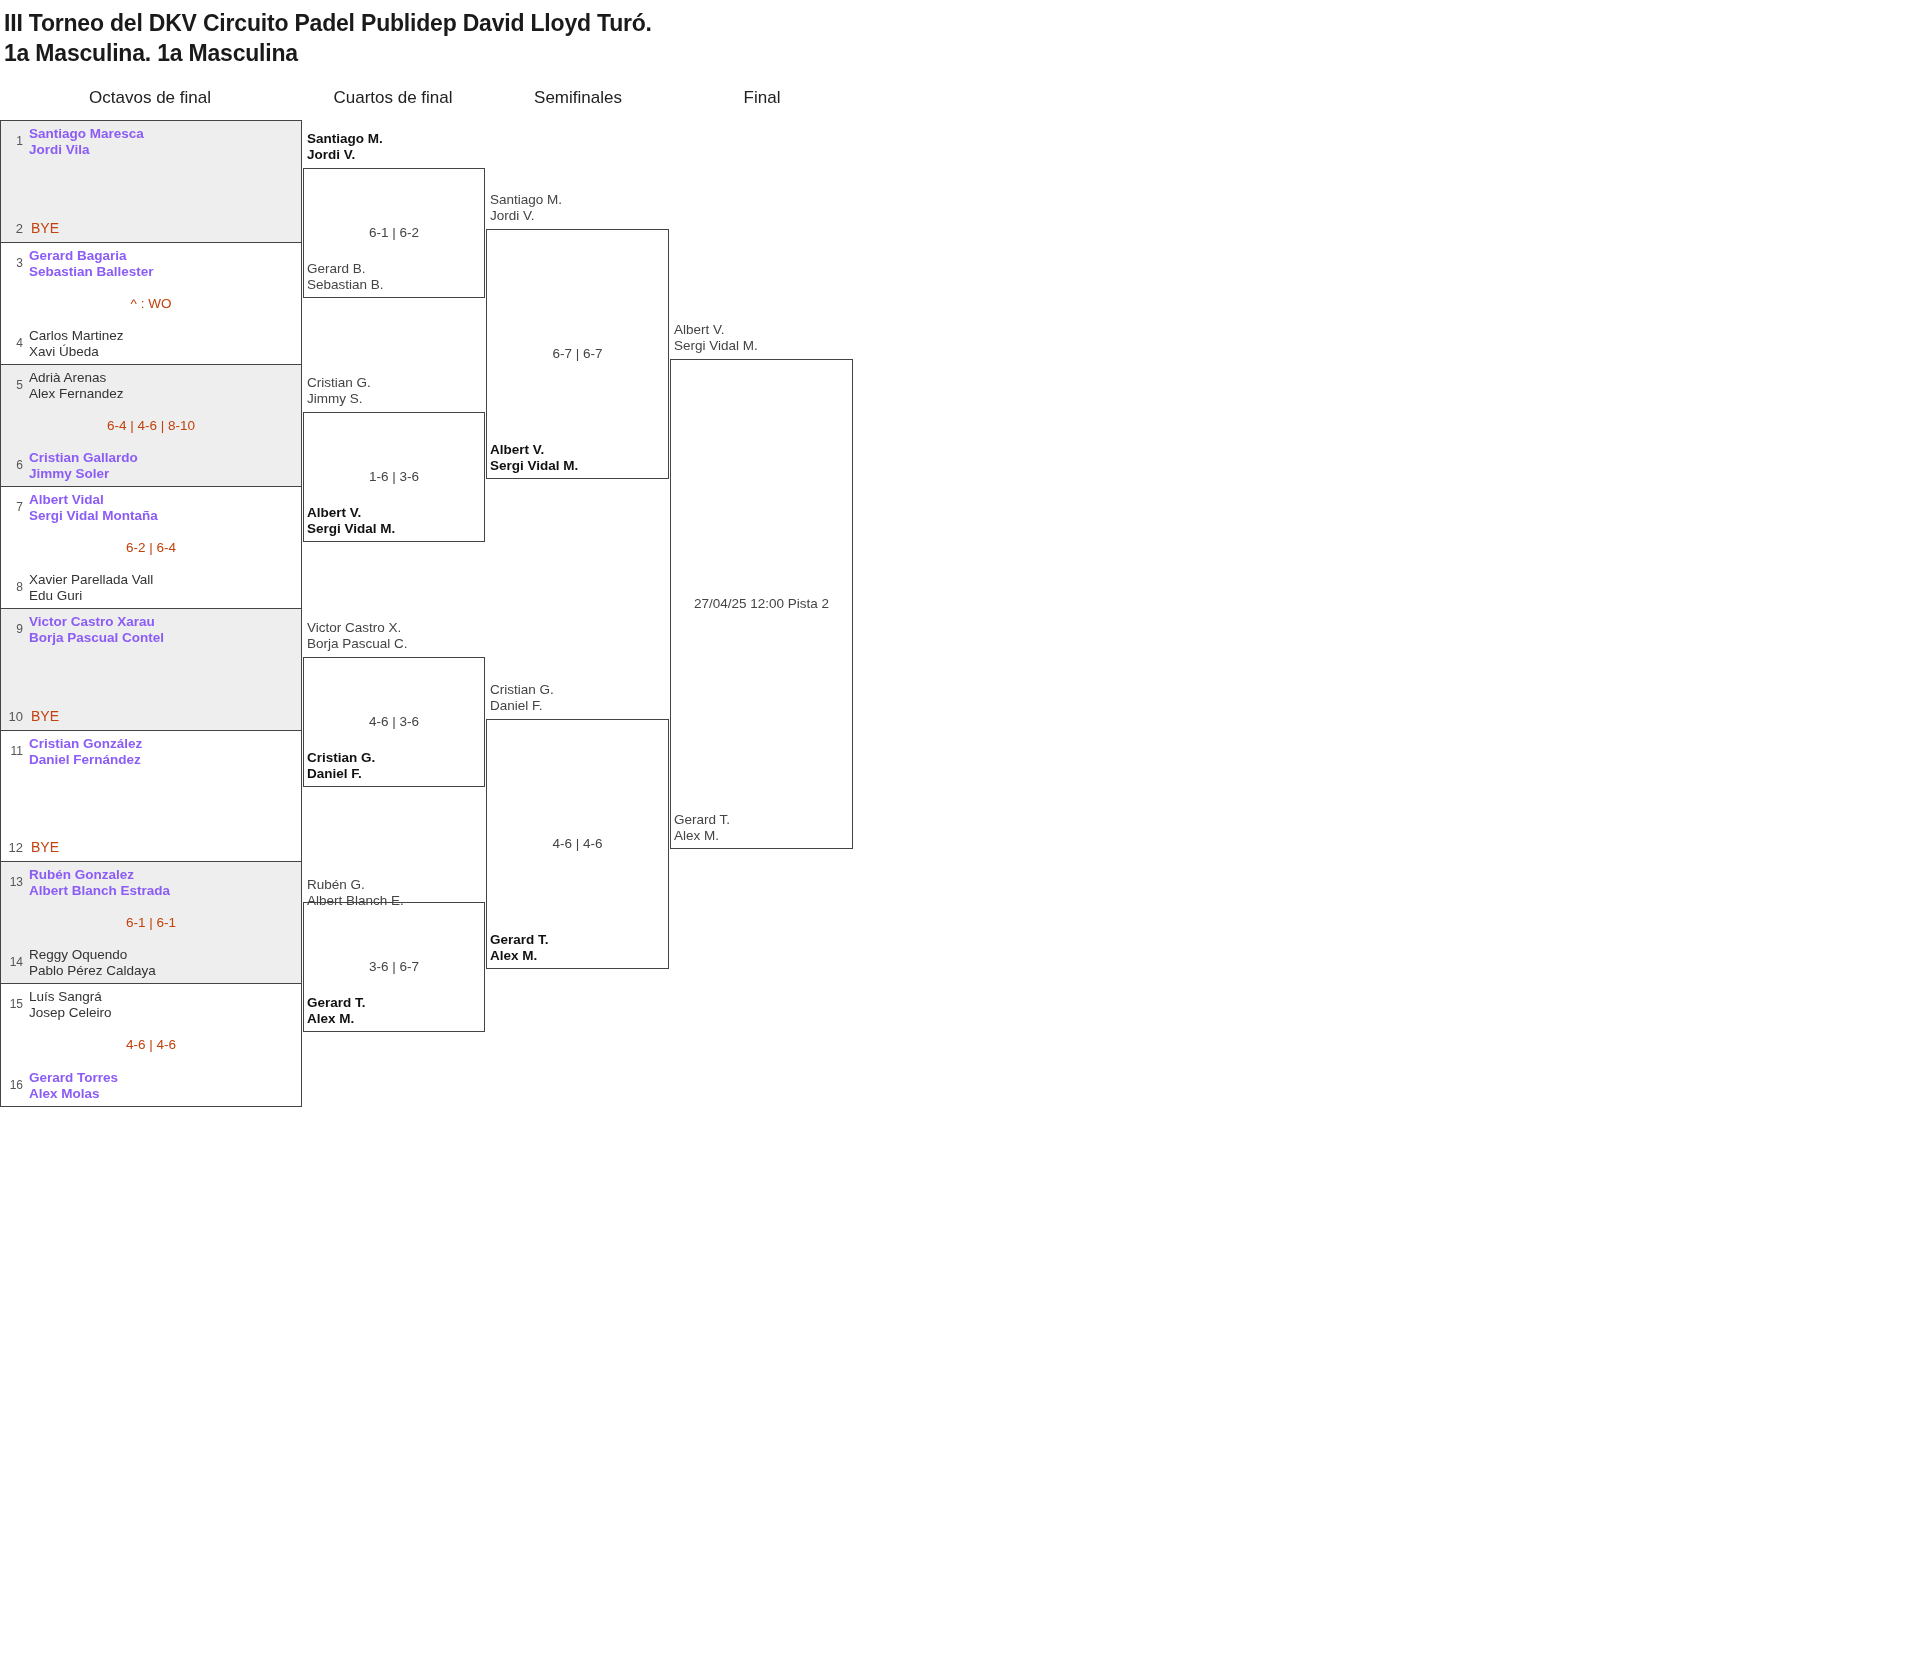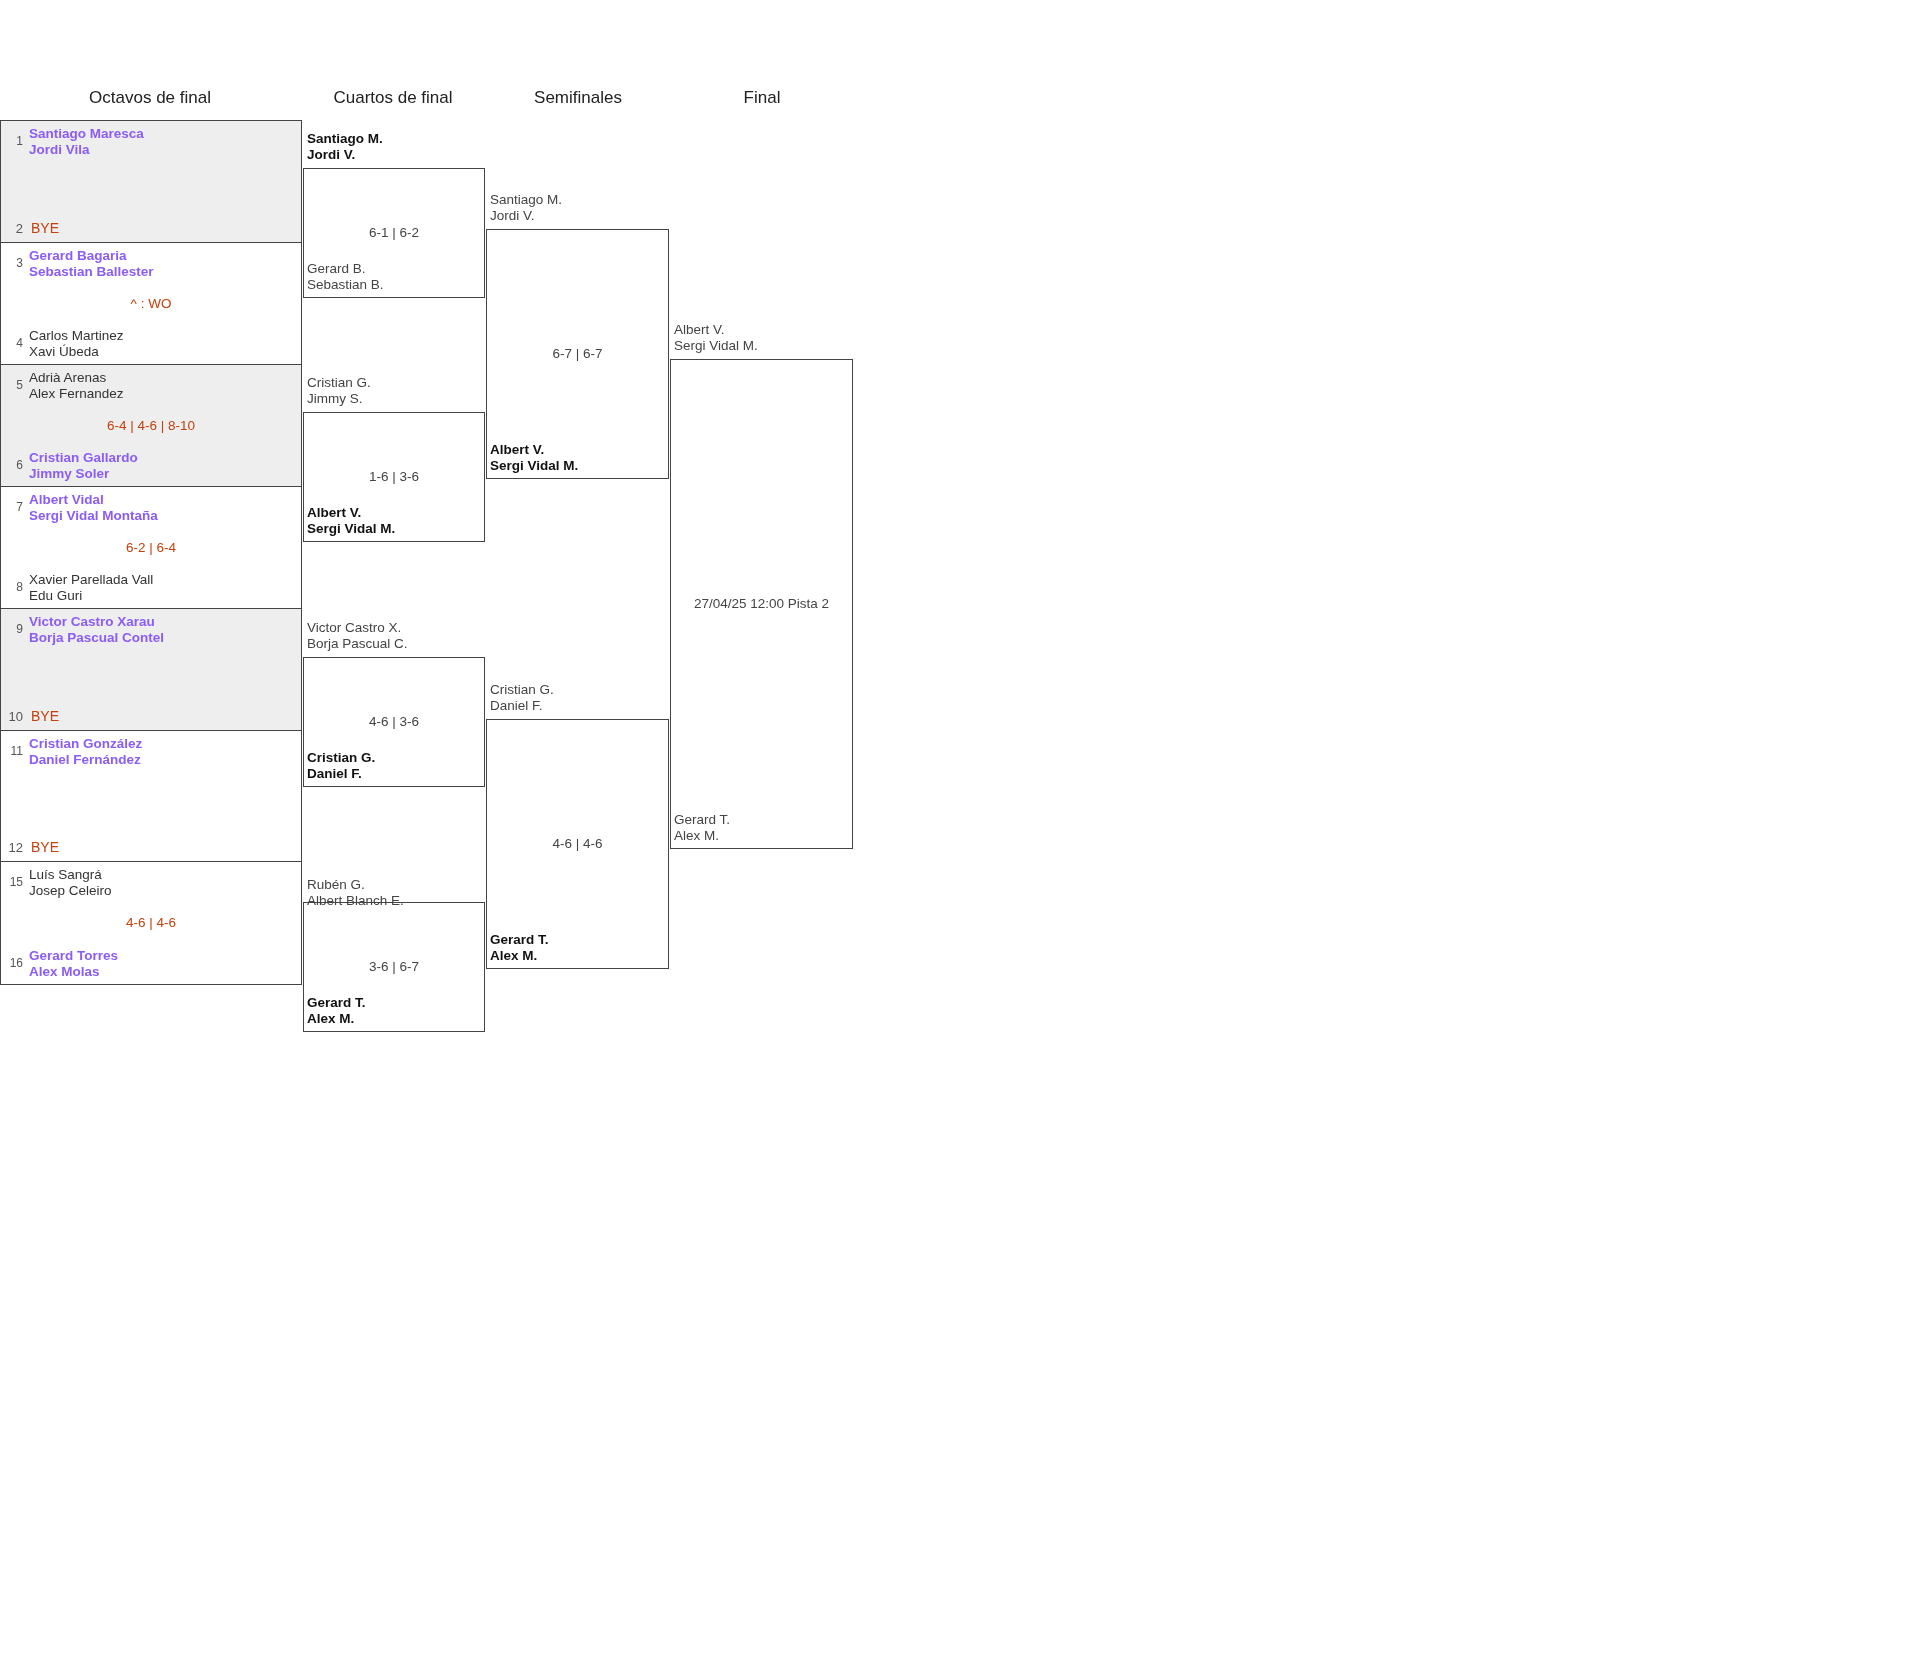--- a/index.html
+++ b/index.html
@@ -66,20 +66,24 @@
     position: absolute; font-size: 13.5px; line-height: 15.5px;
     color: #444; white-space: nowrap;
   }
   .bk-name.winner { font-weight: 700; color: #111; }
 </style>
 </head>
 <body>
 
 <div id="root">
 
+  <div class="title-block">
+    <div class="title-line">III Torneo del DKV Circuito Padel Publidep David Lloyd Turó.</div>
+    <div class="title-line">1a Masculina. 1a Masculina</div>
+  </div>
 
   <div class="round-header" style="left:50px; top:88px; width:200px;">Octavos de final</div>
   <div class="round-header" style="left:293px; top:88px; width:200px;">Cuartos de final</div>
   <div class="round-header" style="left:478px; top:88px; width:200px;">Semifinales</div>
   <div class="round-header" style="left:662px; top:88px; width:200px;">Final</div>
 
   <div class="r16-col" id="r16-col">
       <div class="r16-match shaded" style="height: 122px;">
         <div class="r16-slot top">
           <div class="seed">1</div>
@@ -162,20 +166,37 @@
           <div class="seed">11</div>
           <div class="team-names winner">
             <div>Cristian González</div>
             <div>Daniel Fernández</div>
           </div>
         </div>
         <div class="r16-slot bot">
           <div class="seed bye-seed">12</div>
           <div class="bye-label">BYE</div>
         </div>
+      </div>
+      <div class="r16-match shaded" style="height: 122px;">
+        <div class="r16-slot top">
+          <div class="seed">13</div>
+          <div class="team-names winner">
+            <div>Rubén Gonzalez</div>
+            <div>Albert Blanch Estrada</div>
+          </div>
+        </div>
+        <div class="r16-slot bot">
+          <div class="seed">14</div>
+          <div class="team-names">
+            <div>Reggy Oquendo</div>
+            <div>Pablo Pérez Caldaya</div>
+          </div>
+        </div>
+        <div class="r16-score" style="top: 53px;">6-1 | 6-1</div>
       </div>
       <div class="r16-match plain last" style="height: 122px; padding-left: 16px;">
         <div class="r16-slot top">
           <div class="seed">15</div>
           <div class="team-names">
             <div>Luís Sangrá</div>
             <div>Josep Celeiro</div>
           </div>
         </div>
         <div class="r16-slot bot">

